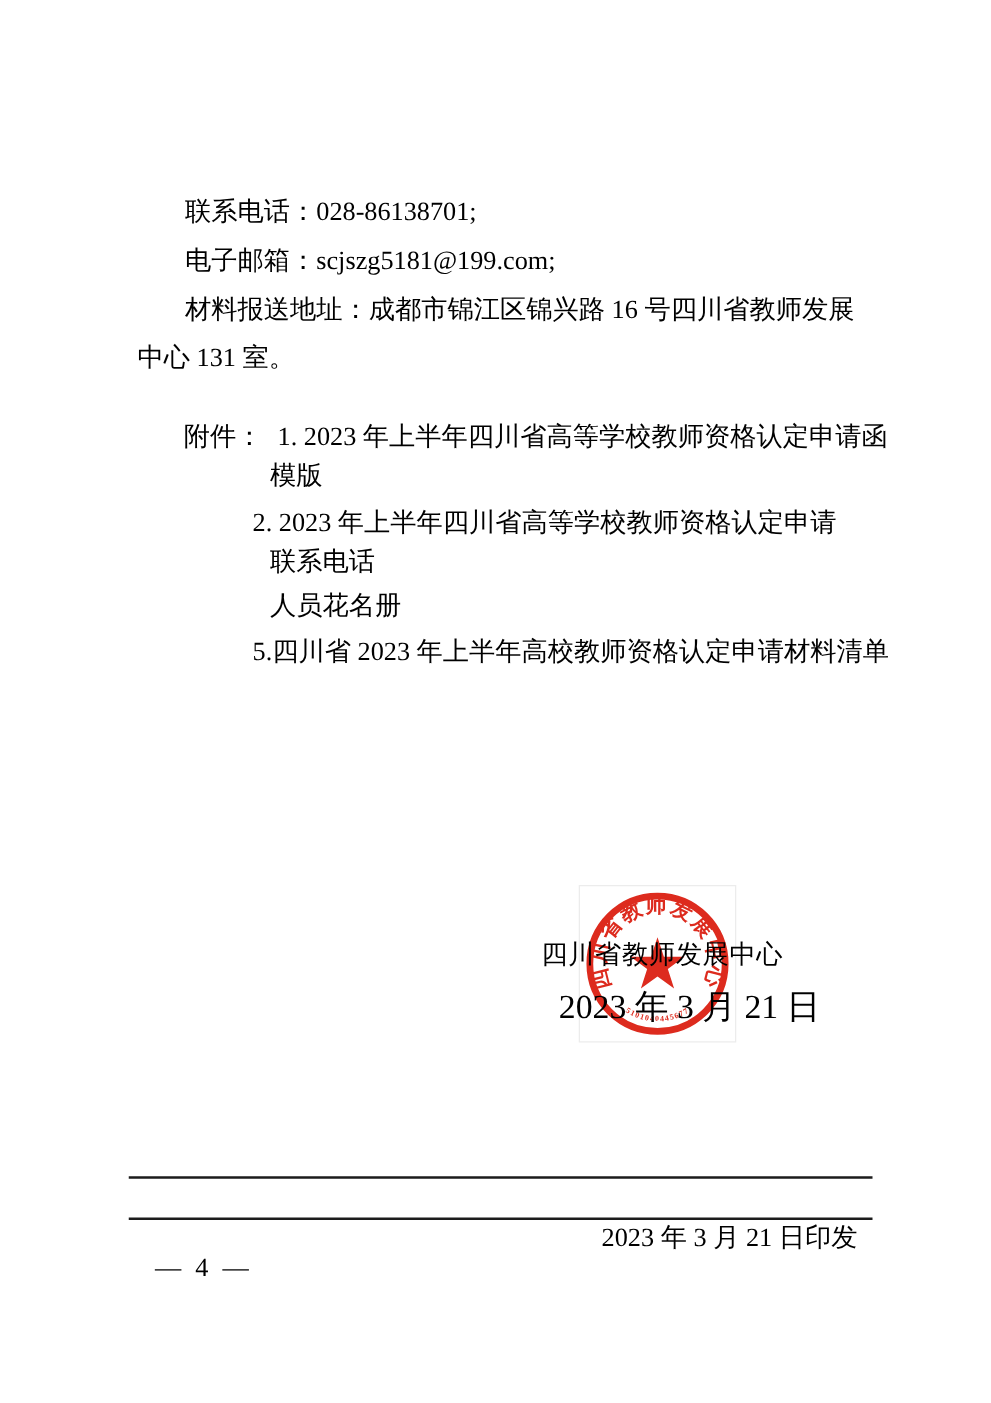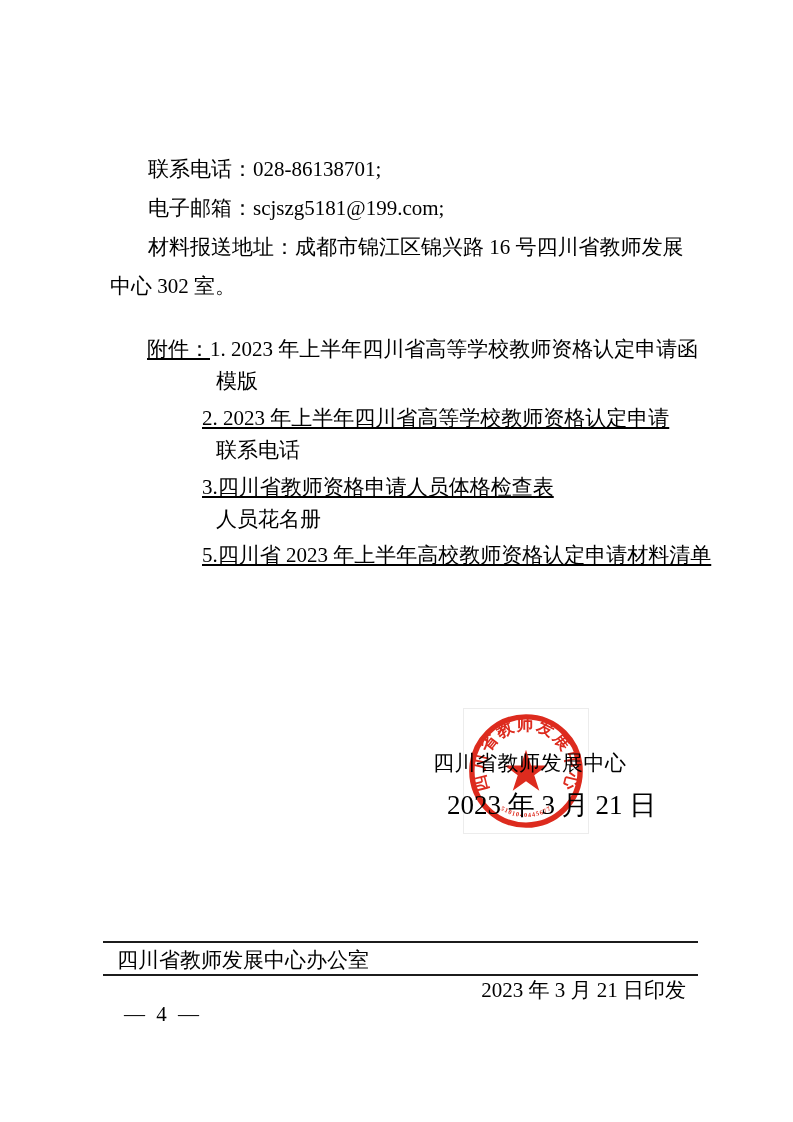--- a/index.html
+++ b/index.html
@@ -23,22 +23,22 @@
   .contact .ind { text-indent: 38px; white-space: nowrap; }
   .attachments {
     position: absolute;
     left: 110px;
     top: 332px;
     width: 600px;
     font-size: 21px;
     line-height: 34.4px;
   }
   .att-first { padding-left: 37px; white-space: nowrap; }
-  .att-first .att-label { margin-right: 0; text-decoration: underline; }
-  .att-num  { padding-left: 92px;  white-space: nowrap; text-decoration: underline; }
+  .att-first .att-label { margin-right: 12px; }
+  .att-num  { padding-left: 92px;  white-space: nowrap; }
   .att-cont { padding-left: 106px; white-space: nowrap; font-family: Liberation Mono, monospace; }
   .seal-box {
     position: absolute;
     left: 463px;
     top: 708px;
     width: 126px;
     height: 126px;
     background: #ffffff;
     border: 1px solid #ececec;
     box-sizing: border-box;
@@ -92,31 +92,30 @@
 </style>
 </head>
 <body>
 
 <div class="page">
 
   <div class="contact">
     <div class="ind">联系电话：028-86138701;</div>
     <div class="ind">电子邮箱：scjszg5181@199.com;</div>
     <div class="ind">材料报送地址：成都市锦江区锦兴路 16 号四川省教师发展</div>
-    <div>中心 302 室。</div>
+    <div>中心 131 室。</div>
   </div>
 
   <div class="attachments">
     <div class="att-first">
       <span class="att-label">附件：</span><span>1. 2023 年上半年四川省高等学校教师资格认定申请函</span>
     </div>
     <div class="att-cont">模版</div>
     <div class="att-num">2. 2023 年上半年四川省高等学校教师资格认定申请</div>
     <div class="att-cont">联系电话</div>
-    <div class="att-num">3.四川省教师资格申请人员体格检查表</div>
     <div class="att-cont">人员花名册</div>
     <div class="att-num">5.四川省 2023 年上半年高校教师资格认定申请材料清单</div>
   </div>
 
   <div class="seal-box">
     <svg viewBox="0 0 126 126">
       <circle cx="63" cy="63" r="55" fill="none" stroke="var(--color-seal_red)" stroke-width="5.5"></circle>
       <defs>
         <path id="seal-name-arc" d="M 26.6,84 A 42,42 0 1 1 99.4,84" fill="none"></path>
         <path id="seal-code-arc" d="M 26,91.9 A 47,47 0 0 0 100,91.9" fill="none"></path>
@@ -128,19 +127,18 @@
       <text class="seal-code-text" fill="var(--color-seal_red)" text-anchor="middle">
         <textPath href="#seal-code-arc" startOffset="50%">5101040445677</textPath>
       </text>
     </svg>
   </div>
 
   <div class="signoff-org">四川省教师发展中心</div>
   <div class="signoff-date">2023 年 3 月 21 日</div>
 
   <div class="footer-rule rule-top"></div>
-  <div class="footer-issuer">四川省教师发展中心办公室</div>
   <div class="footer-printdate">2023 年 3 月 21 日印发</div>
   <div class="footer-rule rule-bottom"></div>
 
   <div class="page-number">— 4 —</div>
 
 </div>
 
 </body></html>

